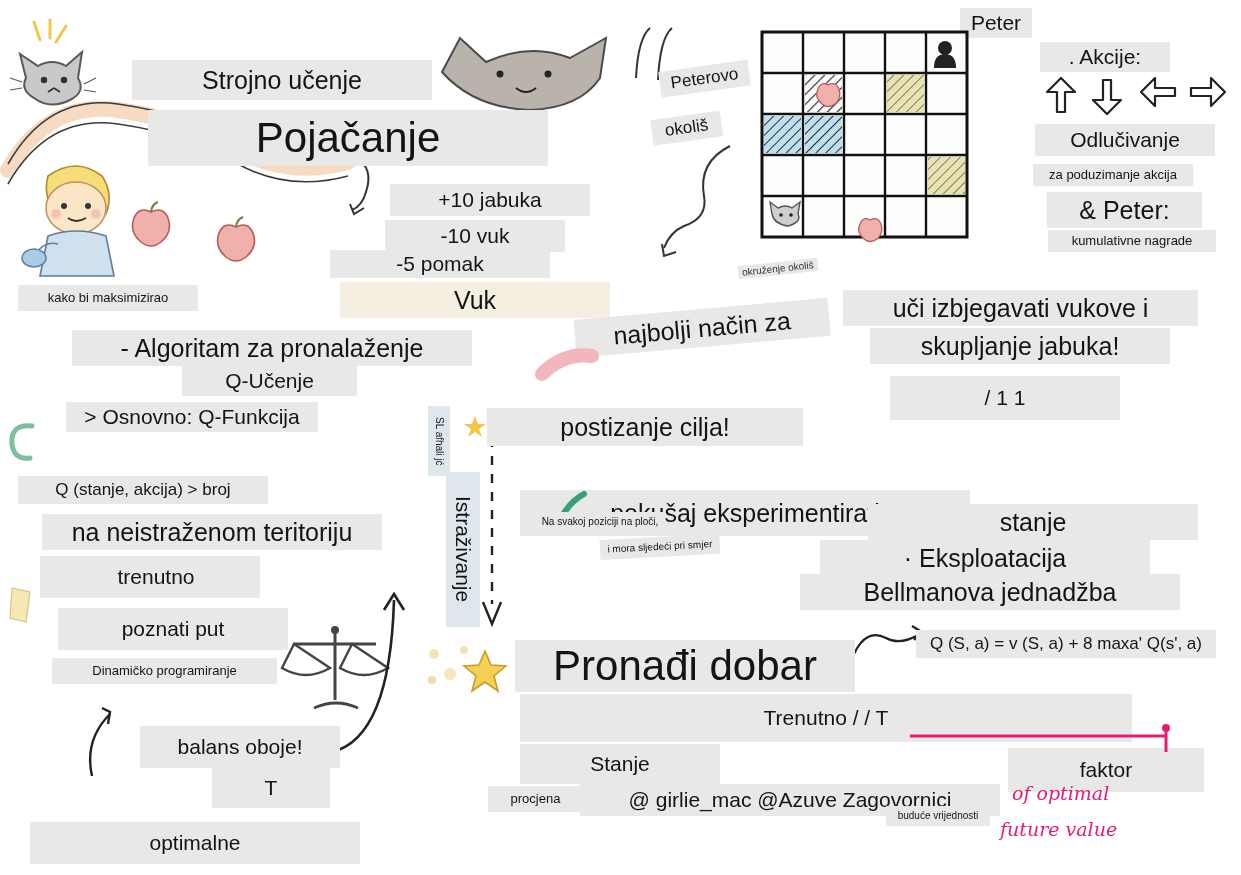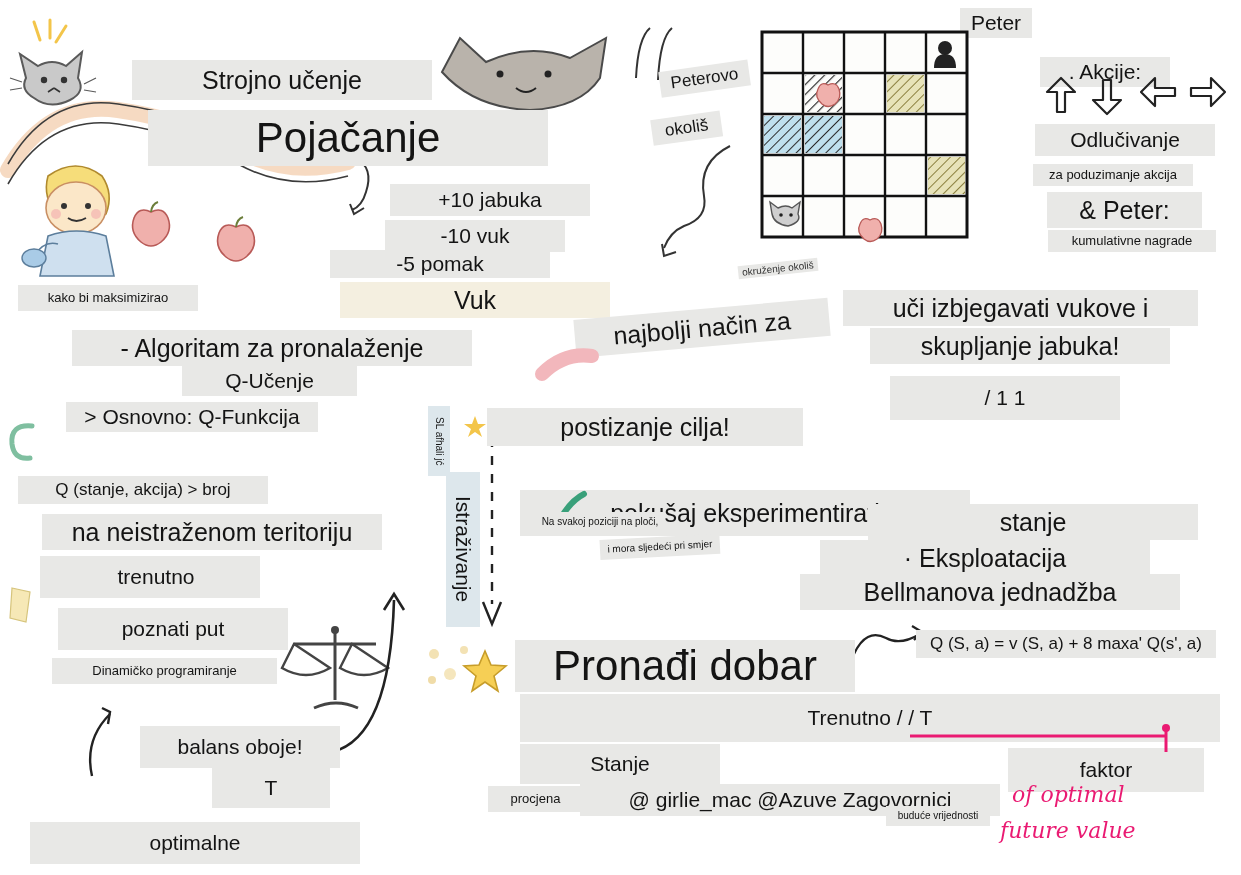--- a/index.html
+++ b/index.html
@@ -44,21 +44,21 @@
   .rot-small { transform: rotate(-3deg); transform-origin: left center; }
   .vert {
     writing-mode: vertical-rl;
     text-orientation: mixed;
   }
   .pink-ink {
     position: absolute;
     color: #ea1a72;
     font-family: "DejaVu Serif", serif;
     font-style: italic;
-    font-size: 22px;
+    font-size: 19px;
     white-space: nowrap;
   }
   .sketch { position: absolute; }
   svg { display: block; overflow: visible; }
   .note-sm {
     position: absolute;
     font-size: 10px;
     color: #333;
     white-space: nowrap;
   }
@@ -212,21 +212,21 @@
       <g transform="translate(8,168)">
         <path d="M4 16 L2 4 L10 10 Q18 6 24 10 L32 4 L30 16 Q34 24 20 28 Q6 26 4 16 Z" fill="#cfcfcf" stroke="#555" stroke-width="1.4"></path>
         <circle cx="13" cy="17" r="1.8" fill="#222"></circle>
         <circle cx="23" cy="17" r="1.8" fill="#222"></circle>
       </g>
     </svg>
   </div>
 
   <div class="note-sm" style="left:738px; top:262px; transform:rotate(-6deg); background:#e8e8e6; padding:1px 4px;">okruženje okoliš</div>
 
-  <div class="hl t-md" style="left:1040px; top:42px; width:130px; height:30px; display:flex; align-items:center; justify-content:center;margin-top:15px;">. Akcije:</div>
+  <div class="hl t-md" style="left:1040px; top:42px; width:130px; height:30px; display:flex; align-items:center; justify-content:center;">. Akcije:</div>
 
   <div class="sketch" style="left:1035px; top:76px;">
     <svg width="195" height="42" viewBox="0 0 195 42">
       <g fill="none" stroke="#222" stroke-width="2.2" stroke-linejoin="round">
         <path d="M22 36 L22 16 L12 16 L26 2 L40 16 L30 16 L30 36 Z"></path>
         <path d="M68 4 L68 24 L58 24 L72 38 L86 24 L76 24 L76 4 Z"></path>
         <path d="M140 12 L120 12 L120 2 L106 16 L120 30 L120 20 L140 20 Z"></path>
         <path d="M156 12 L176 12 L176 2 L190 16 L176 30 L176 20 L156 20 Z"></path>
       </g>
     </svg>
@@ -351,21 +351,21 @@
       <circle cx="44" cy="10" r="4" fill="#f3e2b4"></circle>
     </svg>
   </div>
   <div class="sketch" style="left:462px; top:648px;">
     <svg width="46" height="46" viewBox="0 0 46 46">
       <path d="M23 3 L29 17 L44 18 L32 28 L36 43 L23 34 L10 43 L14 28 L2 18 L17 17 Z" fill="#f6cf55" stroke="#c79d2a" stroke-width="1.6"></path>
     </svg>
   </div>
 
   <div class="hl t-xxl" style="left:515px; top:640px; width:340px; height:52px; display:flex; align-items:center; justify-content:center;">Pronađi dobar</div>
-  <div class="hl t-xl" style="left:520px; top:694px; width:700px; height:48px; display:flex; align-items:center; justify-content:center;">Trenutno / / T</div>
+  <div class="hl t-xl" style="left:520px; top:694px; width:612px; height:48px; display:flex; align-items:center; justify-content:center;">Trenutno / / T</div>
 
   <div class="hl t-xl" style="left:520px; top:744px; width:200px; height:40px; display:flex; align-items:center; justify-content:center;">Stanje</div>
   <div class="hl t-xs" style="left:488px; top:786px; width:95px; height:26px; display:flex; align-items:center; justify-content:center;">procjena</div>
   <div class="hl t-md" style="left:580px; top:784px; width:420px; height:32px; display:flex; align-items:center; justify-content:center;">@ girlie_mac @Azuve Zagovornici</div>
   <div class="hl t-xxs" style="left:886px; top:806px; width:104px; height:20px; display:flex; align-items:center; justify-content:center;">buduće vrijednosti</div>
 
   <div class="hl t-xl" style="left:1008px; top:748px; width:196px; height:44px; display:flex; align-items:center; justify-content:center;">faktor</div>
 
   <div class="sketch" style="left:908px; top:722px;">
     <svg width="270" height="40" viewBox="0 0 270 40">

